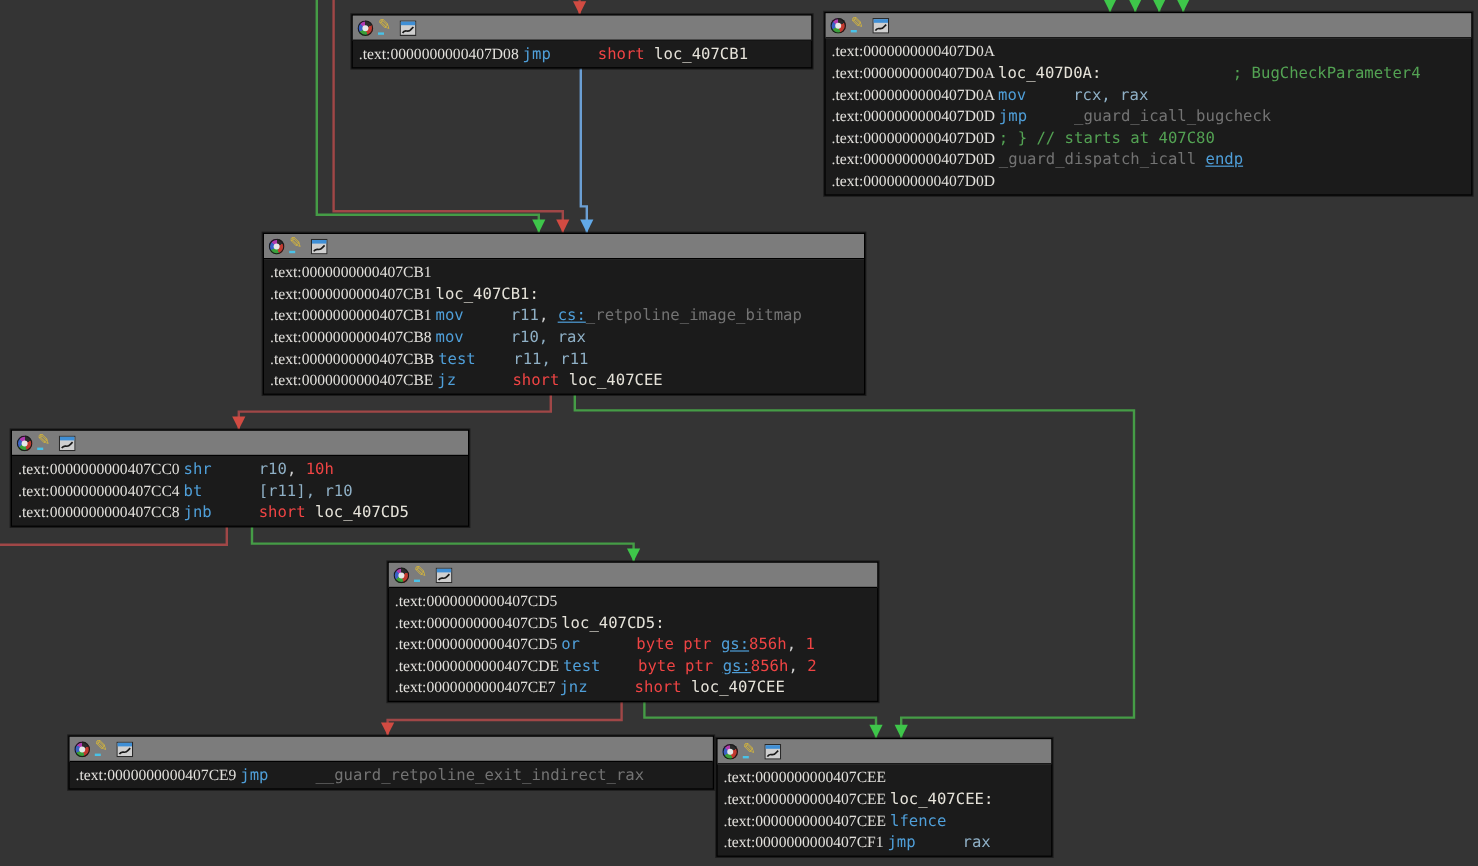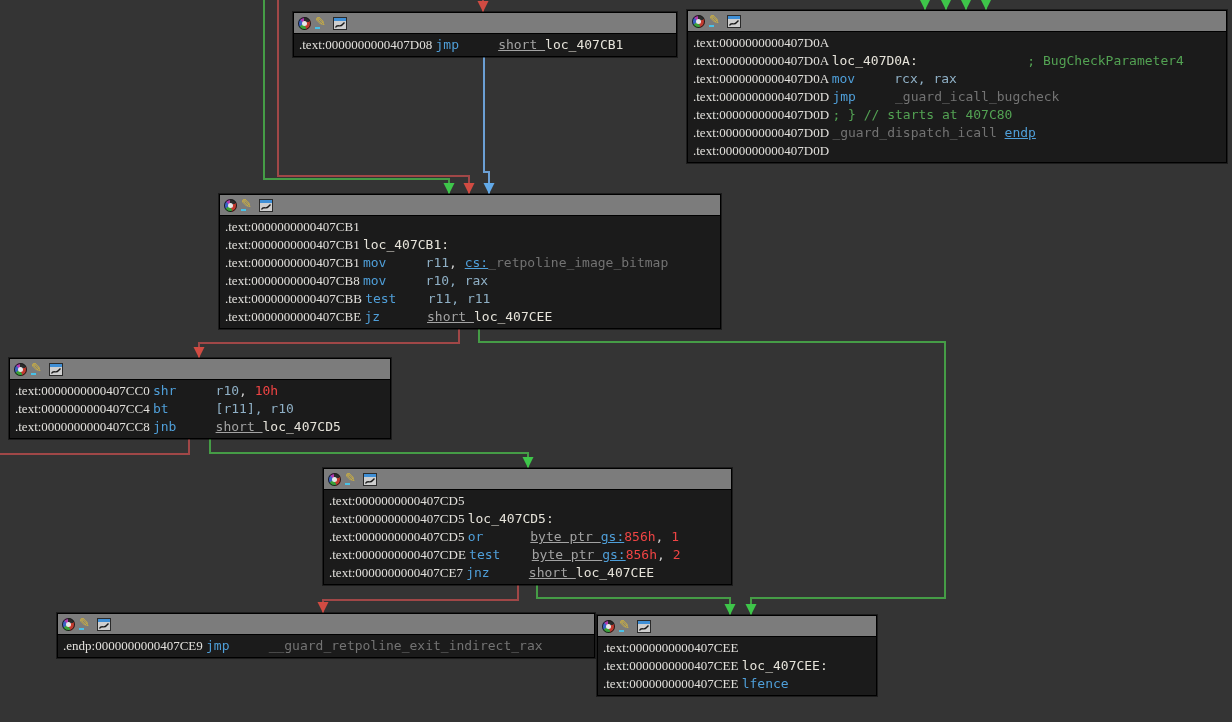--- a/index.html
+++ b/index.html
@@ -19,21 +19,21 @@
   }
   .hdr{
     height:20px;background:#7c7c7c;border-bottom:1px solid #000;
     display:flex;align-items:center;gap:4px;padding:0 4px;
   }
   .code{padding:2px 0 2px 5px;overflow:hidden;}
   .line{height:18px;line-height:18px;white-space:pre;font-size:13px;}
   .seg-a{color:#e2e0dc;font-family:Liberation Serif, serif;}  
   .seg-m{color:#4f9fd9;}  
   .seg-r{color:#8fb0c6;margin-top:32px;}  
-  .seg-k{color:#a3a3a3;text-decoration:underline;}  
+  .seg-k{color:#ef4444;}  
   .seg-b{color:#4f9fd9;text-decoration:underline;}  
   .seg-n{color:#737373;}  
   .seg-u{color:#ef4444;}  
   .seg-c{color:#53a253;}  
   .seg-l{color:#e6e3da;}  
   .seg-d{color:#cfcfcf;}  
   .icn{display:inline-block;position:relative;flex:0 0 auto;}
   .icn-wheel{
     width:13px;height:13px;border-radius:50%;
     background:conic-gradient(#2c2c2c 0 18%,#c23a2f 18% 45%,#3aa03a 45% 66%,#3b62c4 66% 86%,#b03ab0 86% 100%);
@@ -212,21 +212,21 @@
           <span class="base"></span>
         </span>
         <span class="icn icn-win">
           <span class="bar"></span>
           <svg width="12" height="10">
             <path d="M1.5 7.5 C 3.5 3.5, 6 8, 8.5 4.5 L 10.5 2.5" fill="none" stroke="#1a1a1a" stroke-width="1.4"></path>
           </svg>
         </span>
       </div>
       <div class="code">
-        <div class="line"><span class="seg-a">.endp:0000000000407CE9 </span><span class="seg-m">jmp</span><span class="seg-d">     </span><span class="seg-n">__guard_retpoline_exit_indirect_rax</span></div>
+        <div class="line"><span class="seg-a">.text:0000000000407CE9 </span><span class="seg-m">jmp</span><span class="seg-d">     </span><span class="seg-n">__guard_retpoline_exit_indirect_rax</span></div>
       </div>
     </div>
     <div class="blk" id="blk-407CEE" style="left: 597px; top: 615px; width: 280px;">
       <div class="hdr">
         <span class="icn icn-wheel">
           <span class="ctr"></span>
         </span>
         <span class="icn icn-pencil">
           <span class="glyph">✎</span>
           <span class="base"></span>
@@ -235,15 +235,16 @@
           <span class="bar"></span>
           <svg width="12" height="10">
             <path d="M1.5 7.5 C 3.5 3.5, 6 8, 8.5 4.5 L 10.5 2.5" fill="none" stroke="#1a1a1a" stroke-width="1.4"></path>
           </svg>
         </span>
       </div>
       <div class="code">
         <div class="line"><span class="seg-a">.text:0000000000407CEE</span></div>
         <div class="line"><span class="seg-a">.text:0000000000407CEE </span><span class="seg-l">loc_407CEE:</span></div>
         <div class="line"><span class="seg-a">.text:0000000000407CEE </span><span class="seg-m">lfence</span></div>
+        <div class="line"><span class="seg-a">.text:0000000000407CF1 </span><span class="seg-m">jmp</span><span class="seg-d">     </span><span class="seg-r">rax</span></div>
       </div>
     </div>
   </div>
 
 </body></html>

